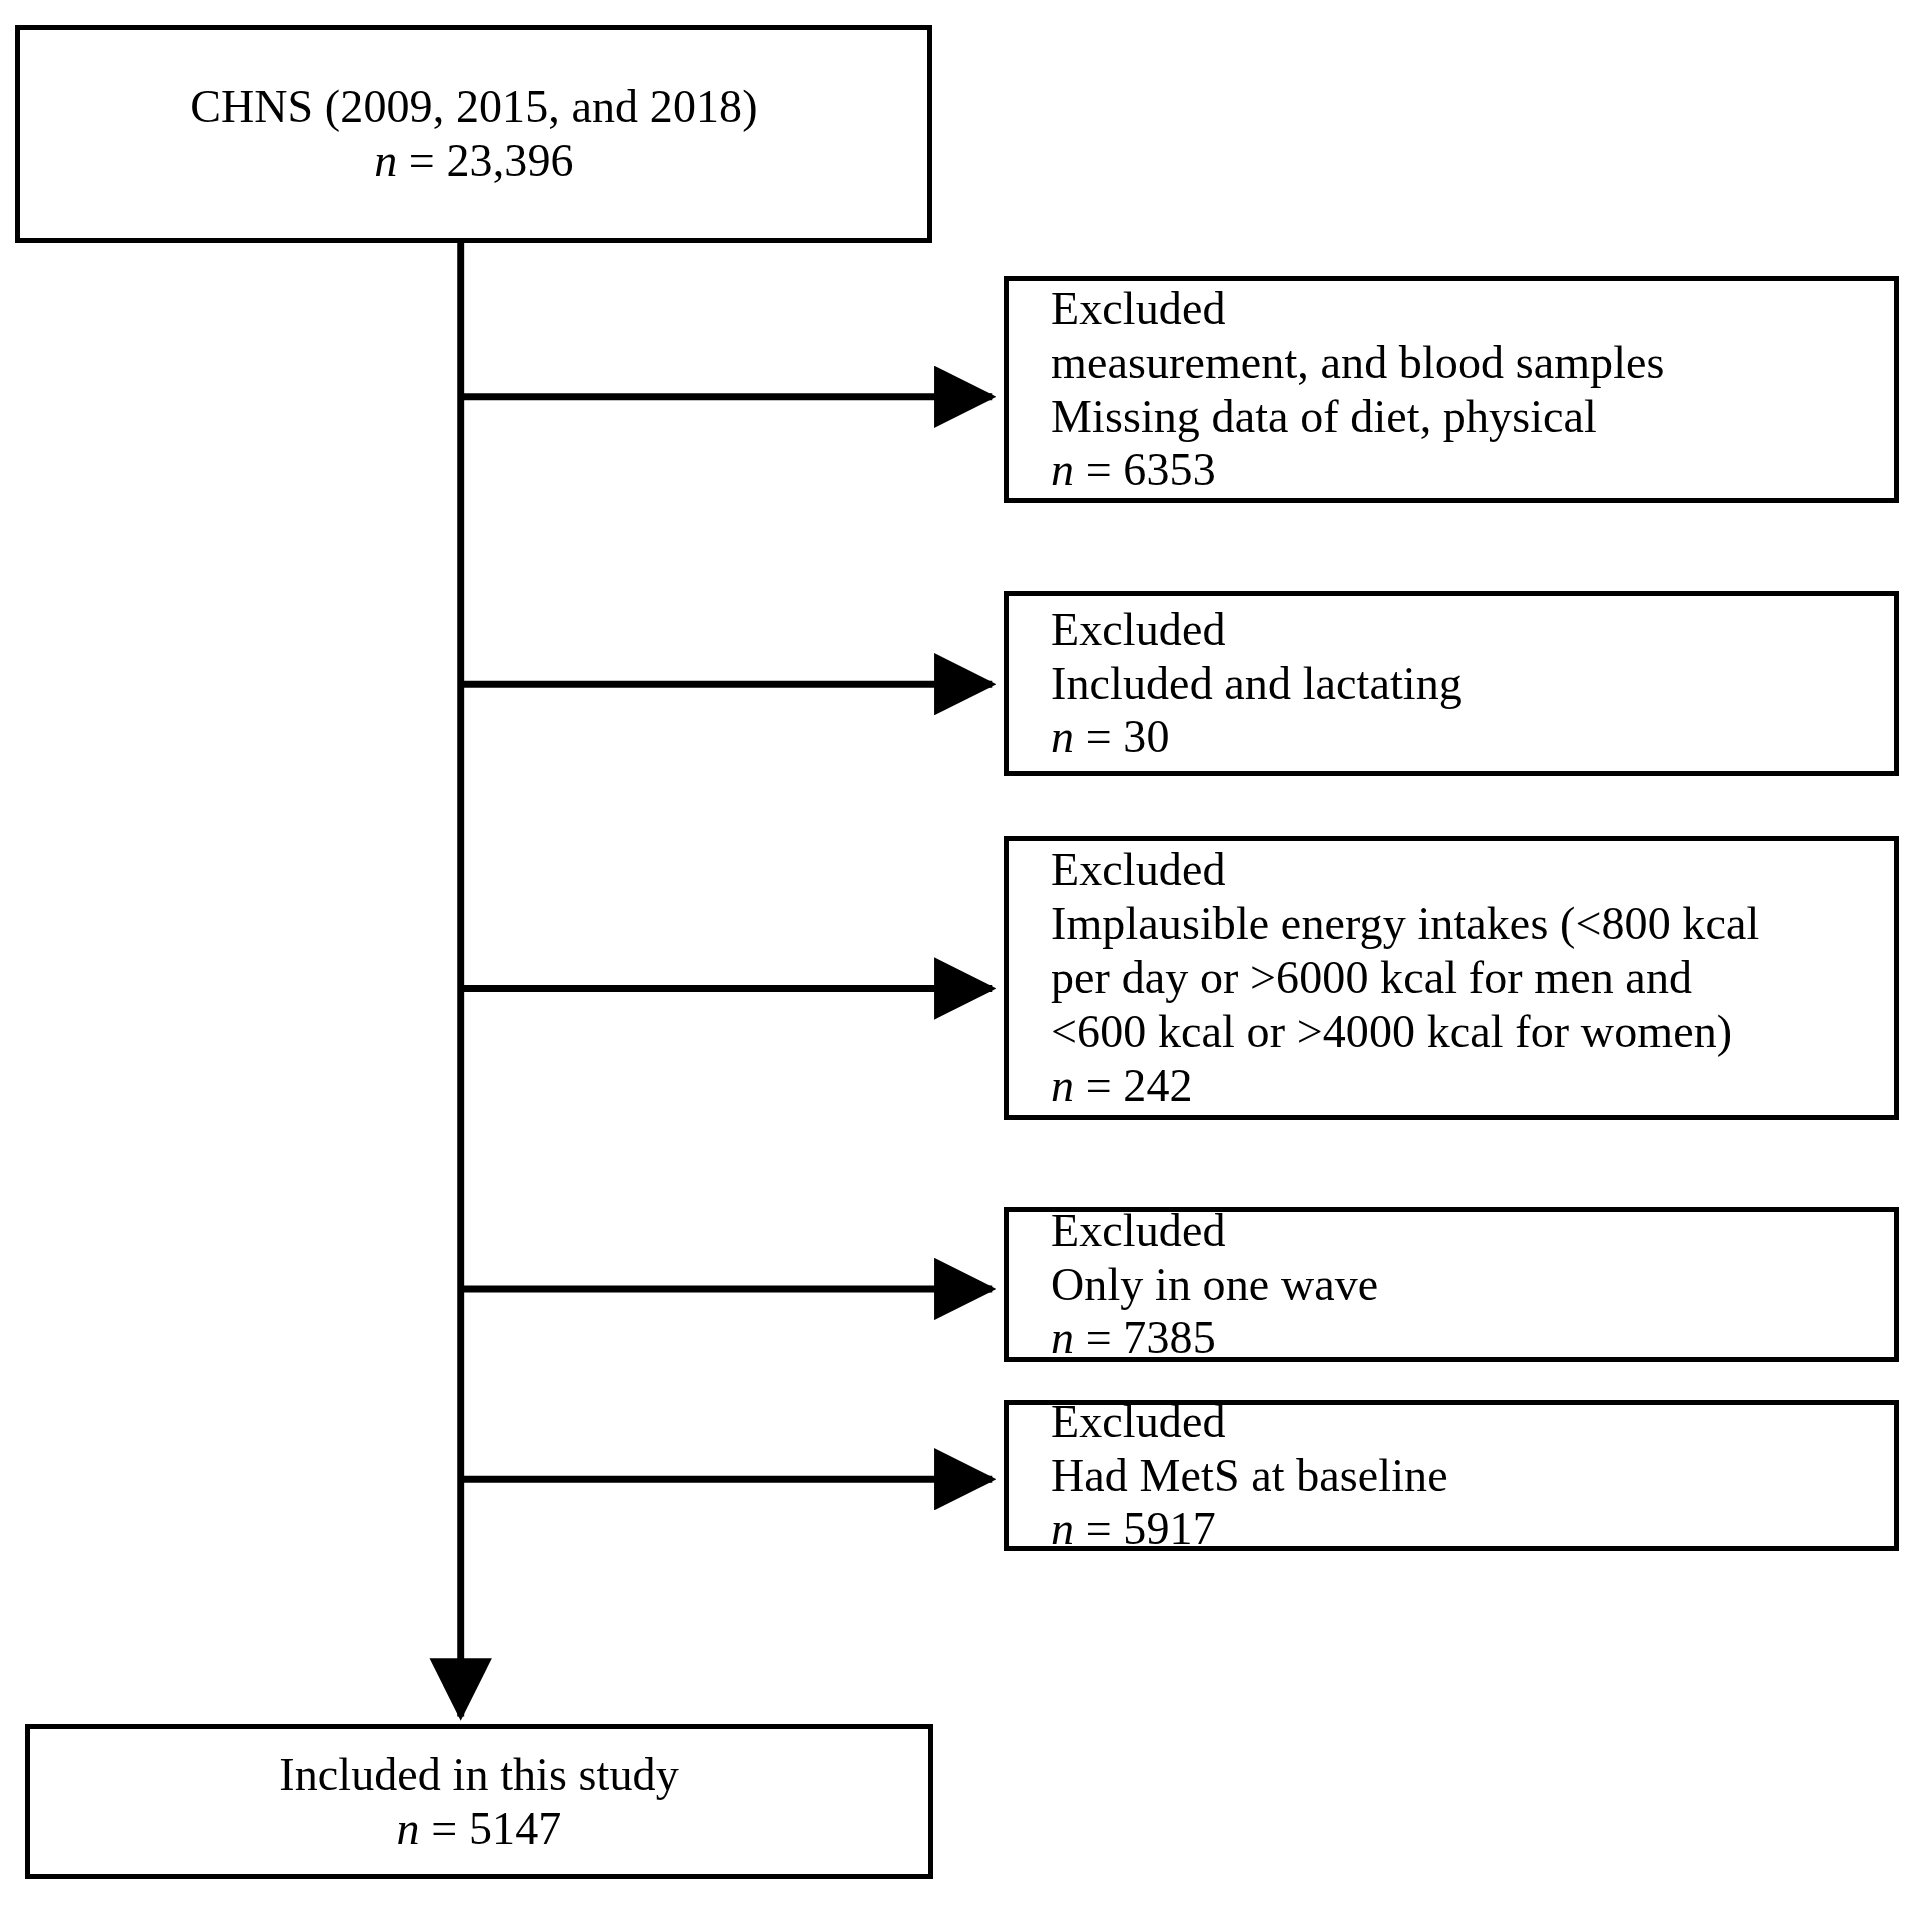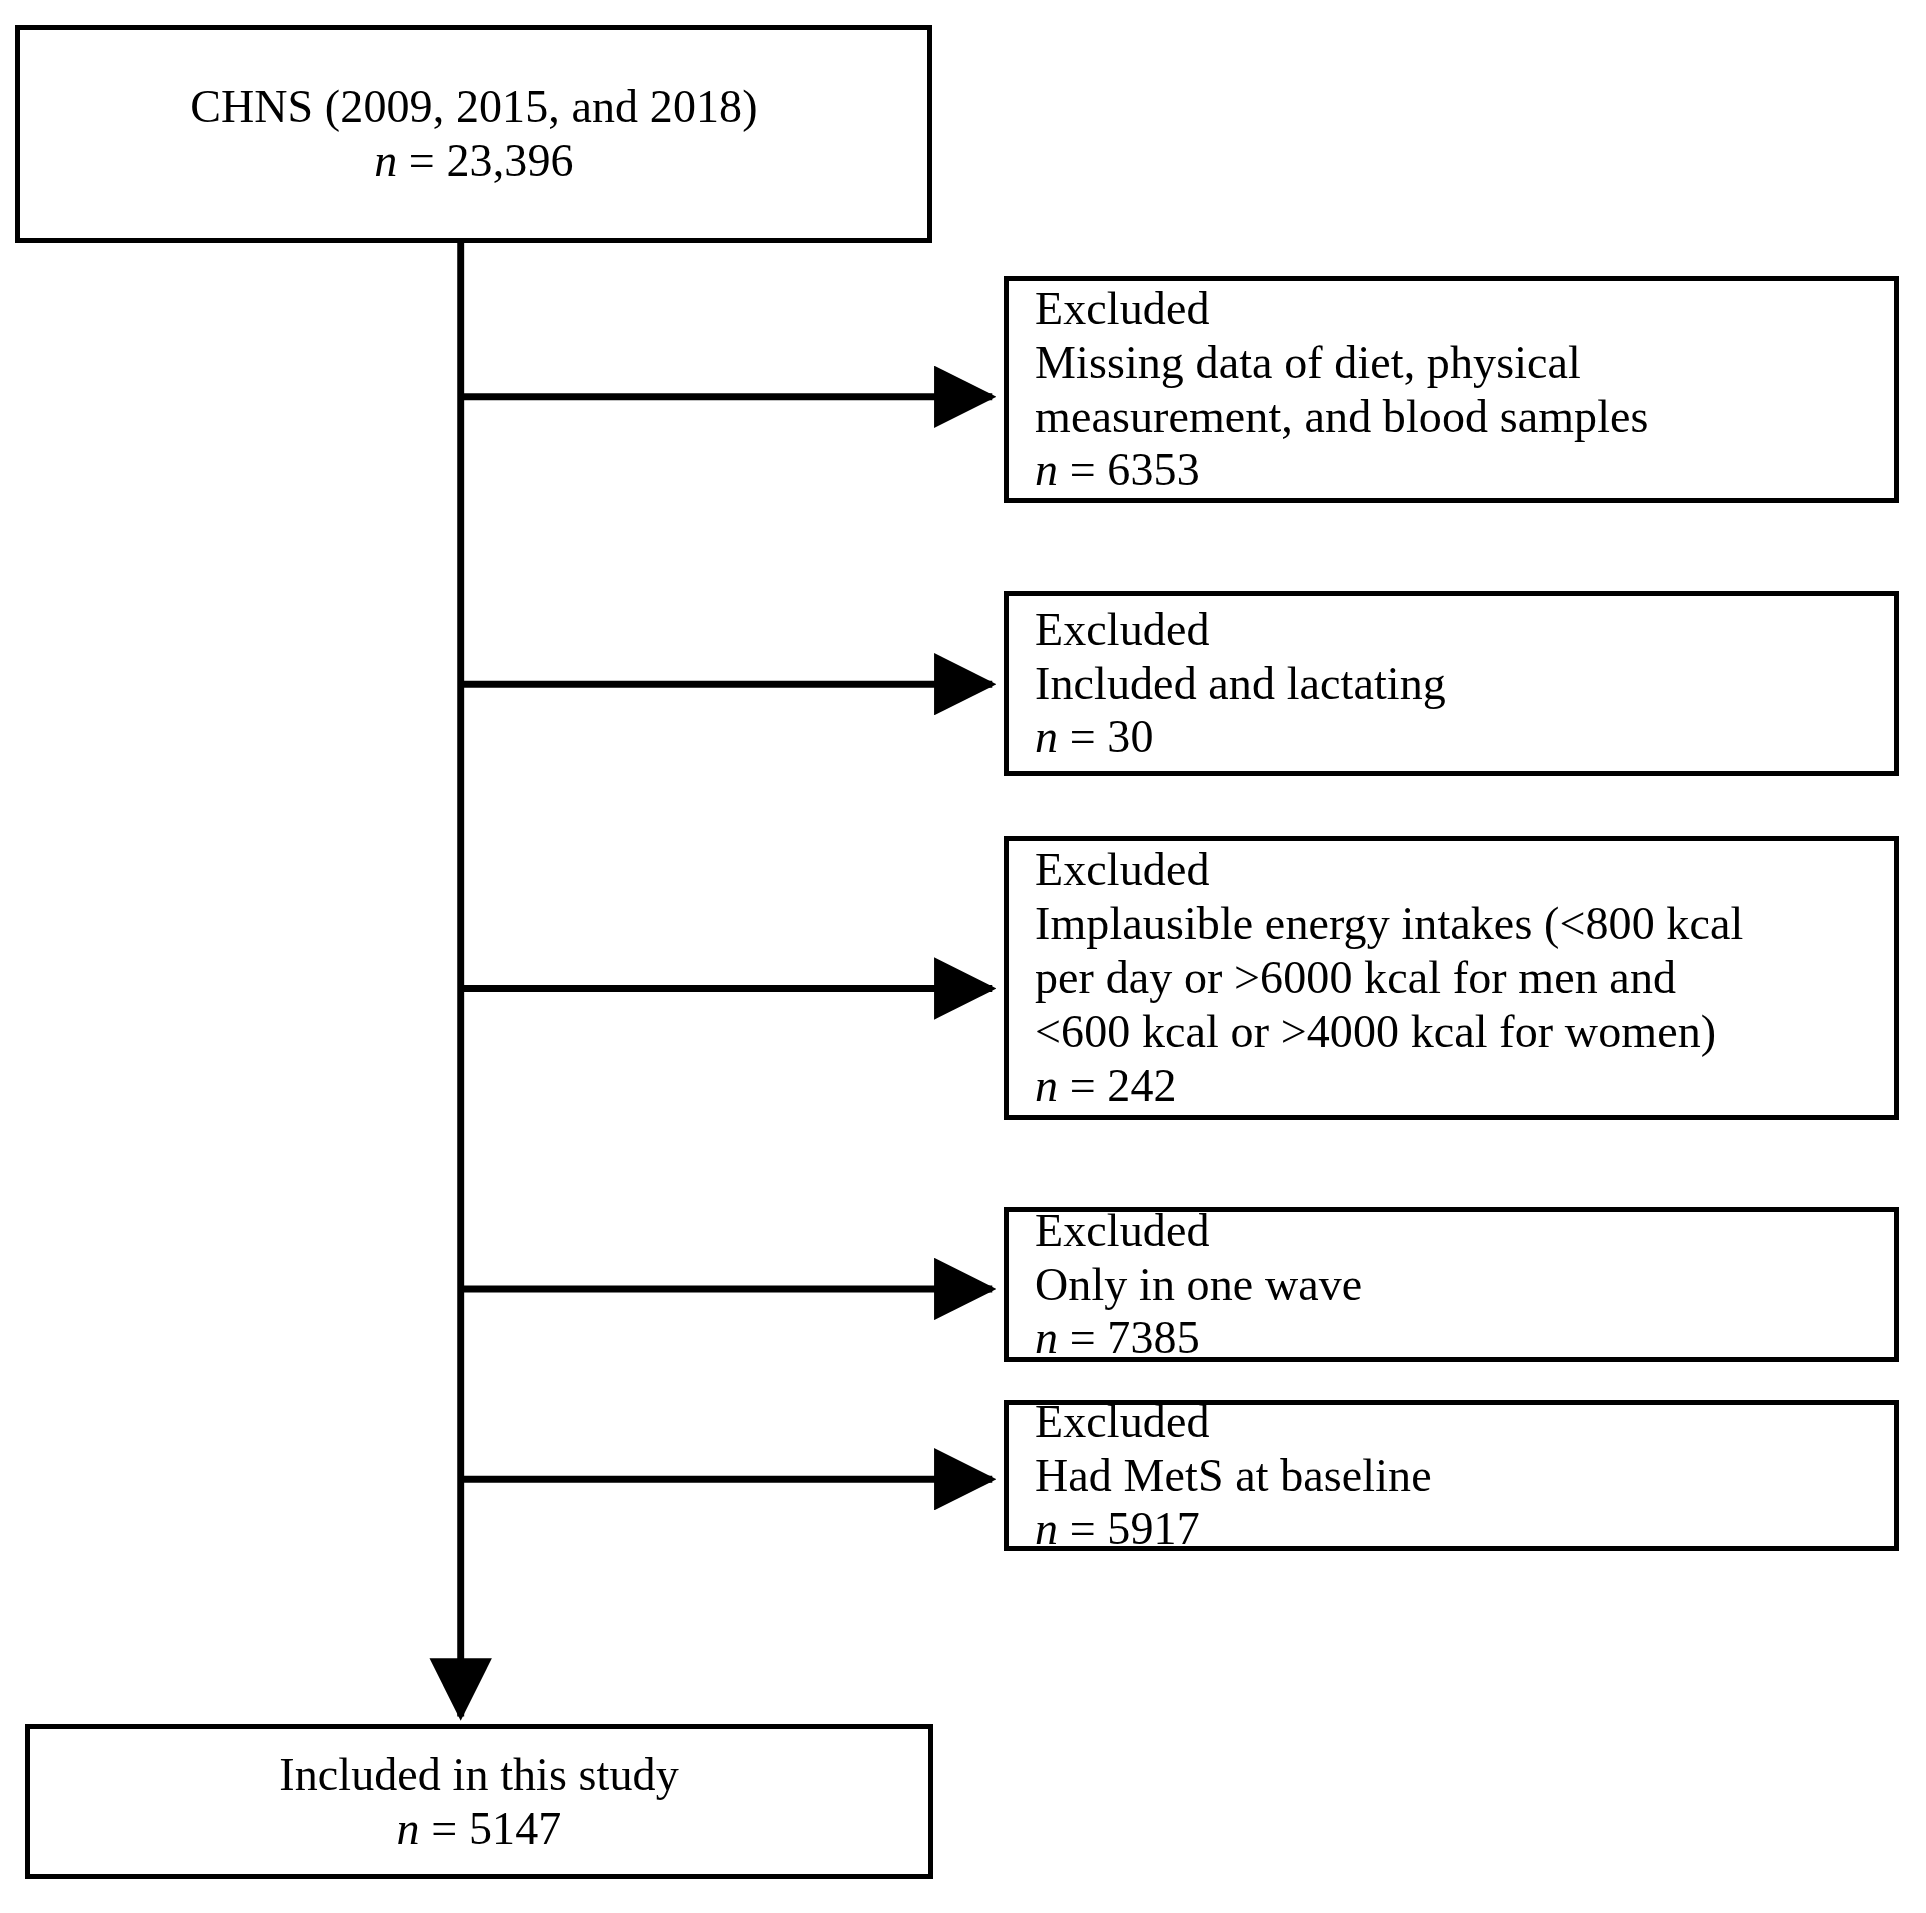--- a/index.html
+++ b/index.html
@@ -30,21 +30,21 @@
     flex-direction: column;
     justify-content: center;
   }
   .centered .node-inner {
     align-items: center;
     text-align: center;
   }
   .left .node-inner {
     align-items: flex-start;
     text-align: left;
-    padding-left: 26px;
+    padding-left: 42px;
   }
   .line {
     font-size: 46px;
     line-height: 1.17;
     white-space: nowrap;
     letter-spacing: 0.1px;
   }
   .nitalic {
     font-style: italic;
   }
@@ -81,22 +81,22 @@
   <div class="node centered" style="left:15.4px; top:25px; width:917px; height:218px;">
     <div class="node-inner">
       <div class="line">CHNS (2009, 2015, and 2018)</div>
       <div class="line"><span class="nitalic">n</span><span> = </span><span>23,396</span></div>
     </div>
   </div>
 
   <div class="node left" style="left:1004px; top:276px; width:895px; height:227px;">
     <div class="node-inner">
       <div class="line">Excluded</div>
+      <div class="line">measurement, and blood samples</div>
       <div class="line">Missing data of diet, physical</div>
-      <div class="line">measurement, and blood samples</div>
       <div class="line"><span class="nitalic">n</span><span> = </span><span>6353</span></div>
     </div>
   </div>
 
   <div class="node left" style="left:1004px; top:591px; width:895px; height:185px;">
     <div class="node-inner">
       <div class="line">Excluded</div>
       <div class="line">Included and lactating</div>
       <div class="line"><span class="nitalic">n</span><span> = </span><span>30</span></div>
     </div>

